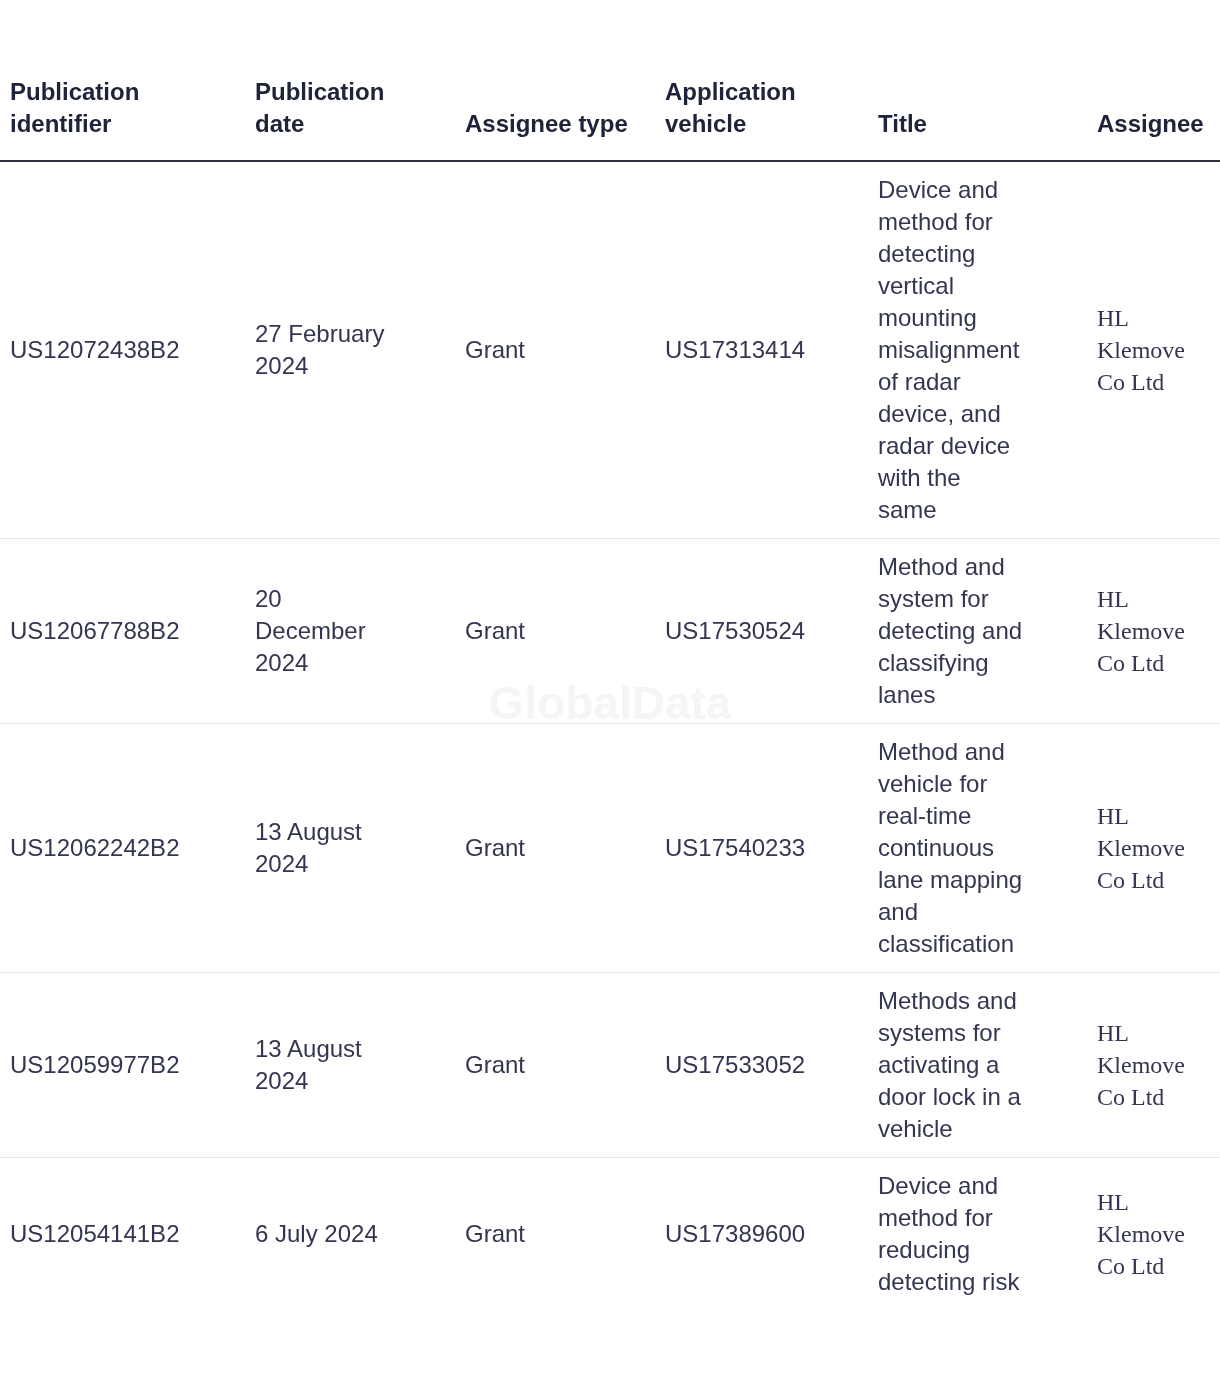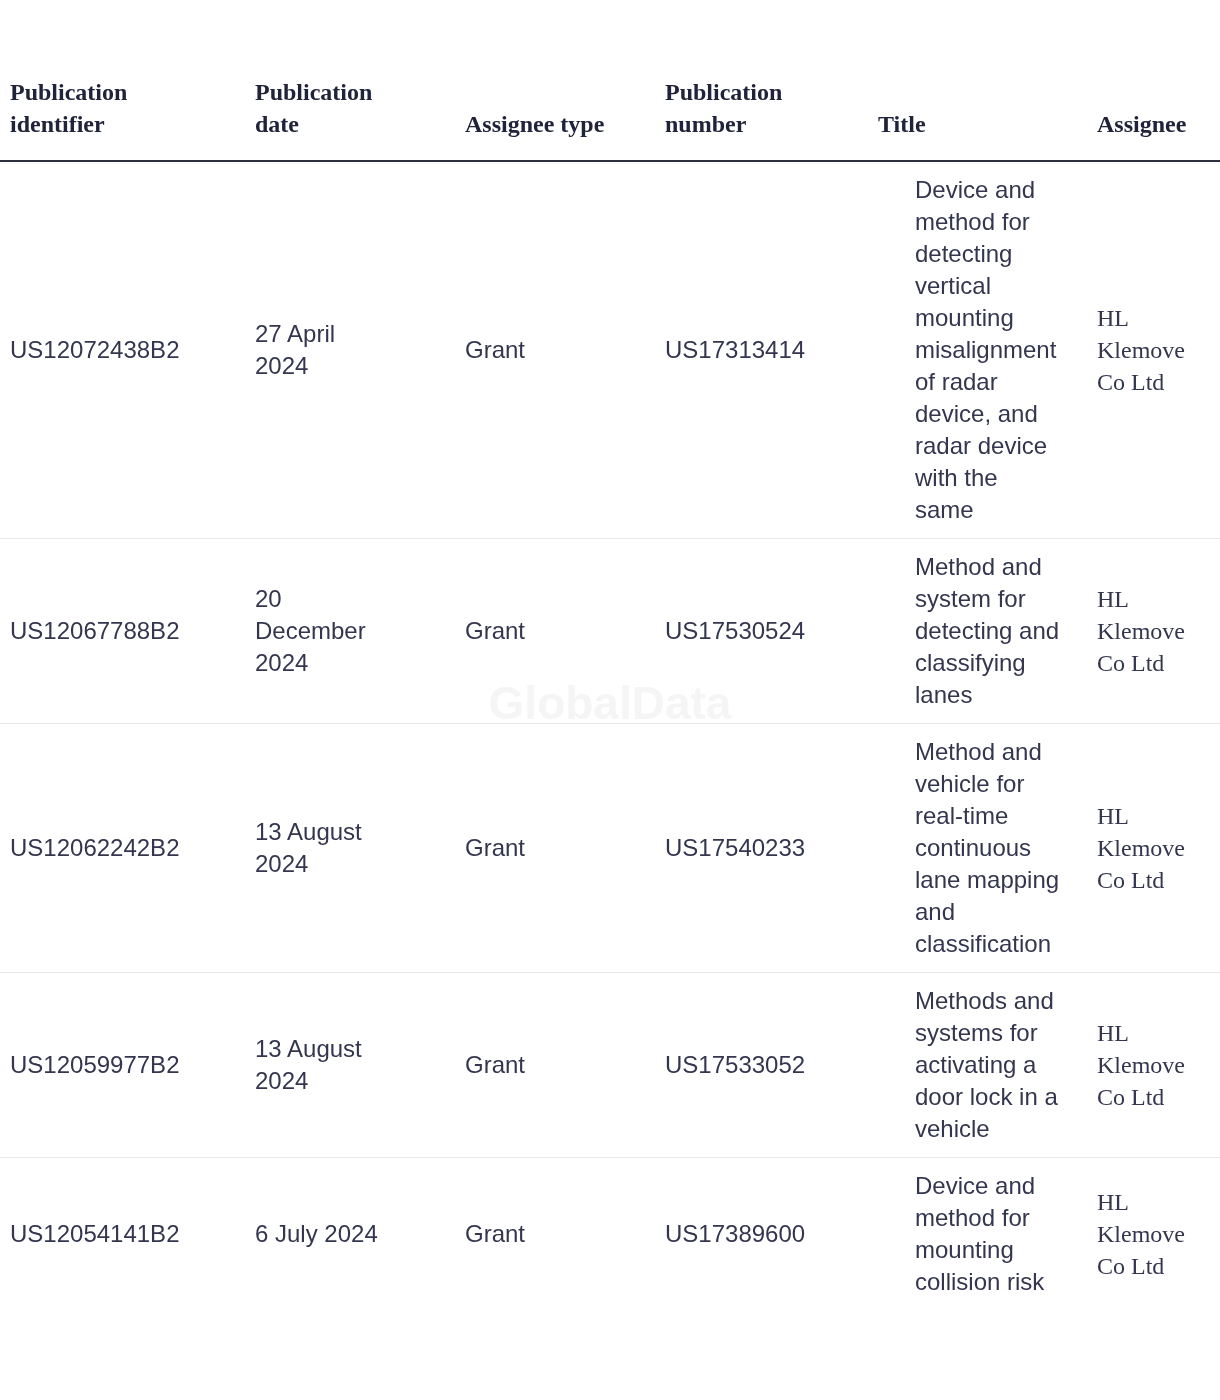--- a/index.html
+++ b/index.html
@@ -28,31 +28,30 @@
     width:1220px;border-collapse:collapse;table-layout:fixed;
   }
   col.c1{width:245px}col.c2{width:210px}col.c3{width:200px}
   col.c4{width:213px}col.c5{width:219px}col.c6{width:133px}
   thead th{
     text-align:left;vertical-align:bottom;
     font-size:24px;font-weight:bold;line-height:32px;
     color:var(--header-text);
     padding:76px 0 20px 10px;
     border-bottom:2px solid var(--header-rule);
-    font-family:Liberation Serif, serif;
   }
   thead th .hlabel{max-width:165px;}
   tbody td{
     vertical-align:middle;text-align:left;
     font-size:24px;line-height:32px;color:var(--body-text);
     padding:12px 0 12px 10px;
   }
   tbody tr + tr td{border-top:1px solid var(--row-rule);}
   .cell-date{max-width:135px;}
-  .cell-title{max-width:146px;margin-left:37px;}
+  .cell-title{max-width:146px;}
   .cell-assignee{max-width:112px;font-family:Liberation Serif, serif;}
 </style>
 </head>
 <body>
 
 <div class="watermark">GlobalData</div>
 
 <table class="patents">
   <colgroup>
     <col class="c1">
@@ -67,37 +66,37 @@
       <th>
         <div class="hlabel">Publication identifier</div>
       </th>
       <th>
         <div class="hlabel">Publication date</div>
       </th>
       <th>
         <div class="hlabel">Assignee type</div>
       </th>
       <th>
-        <div class="hlabel">Publication number</div>
+        <div class="hlabel">Application vehicle</div>
       </th>
       <th>
         <div class="hlabel">Title</div>
       </th>
       <th>
         <div class="hlabel">Assignee</div>
       </th>
     </tr>
   </thead>
   <tbody>
       <tr>
     <td>
       <div class="cell-id">US12072438B2</div>
     </td>
     <td>
-      <div class="cell-date">27 April 2024</div>
+      <div class="cell-date">27 February 2024</div>
     </td>
     <td>
       <div class="cell-doctype">Grant</div>
     </td>
     <td>
       <div class="cell-appno">US17313414</div>
     </td>
     <td>
       <div class="cell-title">Device and method for detecting vertical mounting misalignment of radar device, and radar device with the same</div>
     </td>
@@ -172,20 +171,20 @@
     <td>
       <div class="cell-date">6 July 2024</div>
     </td>
     <td>
       <div class="cell-doctype">Grant</div>
     </td>
     <td>
       <div class="cell-appno">US17389600</div>
     </td>
     <td>
-      <div class="cell-title">Device and method for mounting collision risk</div>
+      <div class="cell-title">Device and method for reducing detecting risk</div>
     </td>
     <td>
       <div class="cell-assignee">HL Klemove Co Ltd</div>
     </td>
   </tr>
     </tbody>
 </table>
 
 </body></html>

